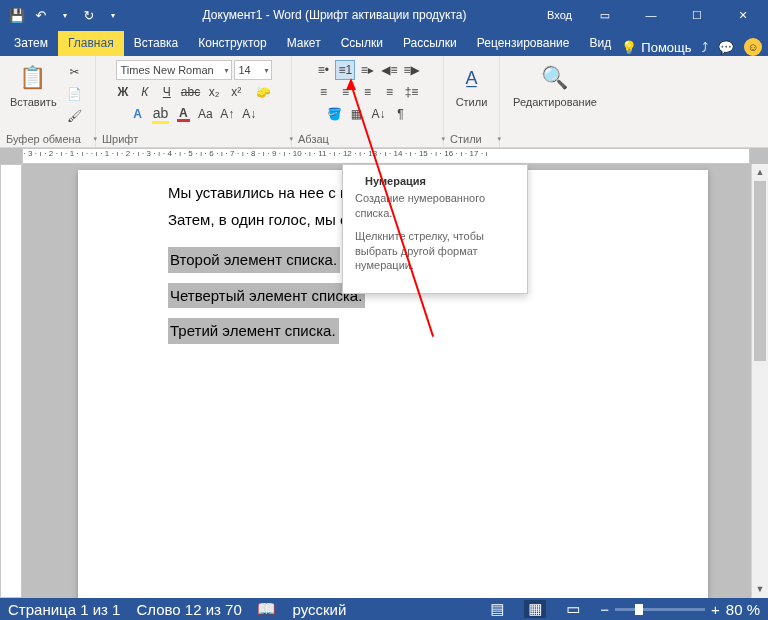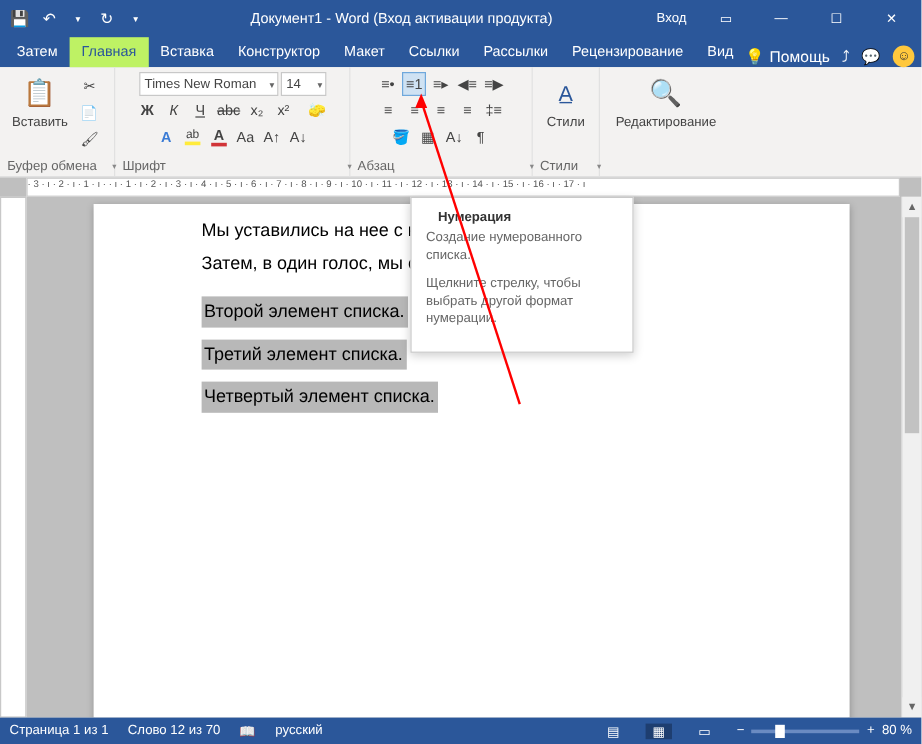--- a/index.html
+++ b/index.html
@@ -9,39 +9,39 @@
   .titlebar { height: 30px; background: #2b579a; color: #fff; display: flex; align-items: center; font-size: 12px; }
   .titlebar .qat { display: flex; gap: 6px; padding: 0 8px; align-items: center; }
   .titlebar .qat span { width: 18px; height: 18px; display:flex;align-items:center;justify-content:center; font-size:13px; }
   .titlebar .title { flex: 1; text-align: center; }
   .titlebar .right { display: flex; gap: 4px; padding-right: 4px; align-items:center; }
   .titlebar .right .wbtn { width: 42px; height: 30px; display:flex;align-items:center;justify-content:center;font-size:11px; }
 
   
   .tabs { height: 26px; background: #2b579a; display: flex; align-items: flex-end; color: #fff; font-size: 12px; padding-left: 4px; }
   .tab { padding: 5px 10px 6px; cursor: pointer; }
-  .tab.active { background: #bef264; color: #2b579a; }
+  .tab.active { background: #fde047; color: #2b579a; }
   .tabs .right-icons { margin-left: auto; display:flex; gap:10px; padding-right:12px; align-items:center; font-size:13px;}
   .tabs .help { display:flex; align-items:center; gap:4px;}
   .smile { width:18px;height:18px;border-radius:50%;background:#ffc83d;display:flex;align-items:center;justify-content:center;font-size:11px;color:#333;}
 
   
   .ribbon { height: 92px; background: #f3f2f1; border-bottom: 1px solid #d4d4d4; display: flex; font-size: 11px; color: #444; }
   .group { border-right: 1px solid #e1e1e1; display: flex; flex-direction: column; justify-content: space-between; padding: 4px 6px 2px; }
   .group .controls { display:flex; flex-direction:column; gap:2px; align-items:center;}
   .group .label { font-size: 11px; color: #666; padding-top:2px; position:relative;}
   .group .label::after { content:"▾"; font-size:7px; position:absolute; right:-8px; bottom:2px; color:#888;}
   .btn { display:flex;align-items:center;justify-content:center;min-width:20px;height:20px;font-size:12px;color:#444;padding:0 2px;}
   .row { display:flex; gap:2px; align-items:center;}
   .dropdown { height: 20px; border: 1px solid #c8c8c8; background: #fff; font-size: 11px; padding: 1px 14px 1px 4px; position:relative; display:flex;align-items:center;}
   .dropdown::after { content:"▾"; position:absolute; right:2px; font-size:8px; color:#666;}
   .bigbtn { display:flex;flex-direction:column;align-items:center;gap:2px;padding:2px 4px;}
   .bigbtn .ico { width:32px;height:32px;display:flex;align-items:center;justify-content:center;font-size:22px;}
   .fontcolor-a { font-weight:bold; border-bottom: 3px solid #d13438; padding:0 2px; line-height:12px;}
-  .highlight-ab { border-bottom: 3px solid #ffeb3b; padding:0 1px; font-size:10px;}
+  .highlight-ab { border-bottom: 3px solid #ffeb3b; padding:0 1px; font-size:14px;}
 
   
   .docwrap { position:absolute; top:148px; left:0; right:0; bottom:22px; background:#bfbfbf; overflow:hidden;}
   .hruler { position:absolute; top:0; left:22px; right:18px; height:16px; background:#fff; border:1px solid #c8c8c8; font-size:8px; color:#555; overflow:hidden; display:flex; align-items:center;}
   .hruler .ticks { position:relative; width:100%; height:100%; white-space:nowrap; letter-spacing:0;}
   .vruler { position:absolute; top:16px; left:0; width:22px; bottom:0; background:#fff; border:1px solid #c8c8c8; font-size:8px; color:#555;}
   .page { position:absolute; top:22px; left:78px; width:630px; height:700px; background:#fff; box-shadow: 0 2px 6px rgba(0,0,0,0.25);}
   .doc-content { position:absolute; left:90px; top:12px; right:60px; font-family:"Times New Roman", serif; font-size:15px; color:#000; line-height:1.5;}
   .doc-content p { margin-bottom:4px;}
   .sel { background:#b8b8b8; display:inline-block; padding:2px 3px 1px 2px; margin-bottom:10px;}
@@ -53,39 +53,39 @@
   
   .tooltip { position:absolute; top:164px; left:342px; width:186px; background:#fff; border:1px solid #c8c8c8; box-shadow:0 3px 8px rgba(0,0,0,0.2); padding:10px 12px 12px; font-size:11px; color:#666; z-index:50;}
   .tooltip .tt-title { font-weight:700; color:#333; margin-bottom:4px; font-size:11px;margin-left:10px;}
   .tooltip p { margin-bottom:8px; line-height:1.35;}
 
   
   .arrow-line { position:absolute; top:84px; left:350px; width:2px; height:266px; background:red; transform-origin: top left; transform: rotate(-18deg); z-index:60;}
   .arrow-head { position:absolute; top:78px; left:346px; width:0;height:0;border-left:5px solid transparent;border-right:5px solid transparent;border-bottom:12px solid red;z-index:61;}
 
   
-  .statusbar { position:absolute; bottom:0; left:0; right:0; height:22px; background:#2b579a; color:#fff; font-size:11px; display:flex; align-items:center; padding:0 8px; gap:16px;}
+  .statusbar { position:absolute; bottom:0; left:0; right:0; height:22px; background:#2b579a; color:#fff; font-size:15px; display:flex; align-items:center; padding:0 8px; gap:16px;}
   .statusbar .spacer { flex:1;}
   .statusbar .zoom { display:flex; align-items:center; gap:6px;}
   .statusbar .zoom .track { width:90px; height:3px; background:#6a8bc2; position:relative;}
   .statusbar .zoom .track .knob { position:absolute; left:20px; top:-4px; width:8px;height:11px;background:#fff;}
   .viewbtn { width:22px; text-align:center;}
 </style>
 </head>
 <body>
 
 <div class="titlebar">
   <div class="qat">
     <span>💾</span>
     <span>↶</span>
     <span style="font-size:8px">▾</span>
     <span>↻</span>
     <span style="font-size:8px">▾</span>
   </div>
-  <div class="title">Документ1  -  Word  (Вход активации продукта)</div>
+  <div class="title">Документ1  -  Word  (Шрифт активации продукта)</div>
   <div class="right">
     <span class="wbtn" style="width:auto;padding:0 8px">Вход</span>
     <span class="wbtn">▭</span>
     <span class="wbtn">—</span>
     <span class="wbtn">☐</span>
     <span class="wbtn">✕</span>
   </div>
 </div>
 
 <div class="tabs">
@@ -212,22 +212,22 @@
   <div class="hruler">
     <div class="ticks">· 3 · ı · 2 · ı · 1 · ı ·   · ı · 1 · ı · 2 · ı · 3 · ı · 4 · ı · 5 · ı · 6 · ı · 7 · ı · 8 · ı · 9 · ı · 10 · ı · 11 · ı · 12 · ı · 13 · ı · 14 · ı · 15 · ı · 16 · ı · 17 · ı</div>
   </div>
   <div class="vruler"></div>
   <div class="page">
     <div class="doc-content">
       <p>Мы уставились на нее с не</p>
       <p>Затем, в один голос, мы ск</p>
       <div style="height:12px"></div>
       <div><span class="sel">Второй элемент списка.</span><span class="cursor" style="margin-left:60px"></span></div>
+      <div><span class="sel">Четвертый элемент списка.</span></div>
       <div><span class="sel">Третий элемент списка.</span></div>
-      <div><span class="sel">Четвертый элемент списка.</span></div>
     </div>
   </div>
   <div class="vscroll">
     <div class="arrow">▲</div>
     <div class="thumb"></div>
     <div class="arrow" style="position:absolute;bottom:0;left:0;right:0">▼</div>
   </div>
 </div>
 
 <div class="tooltip">

